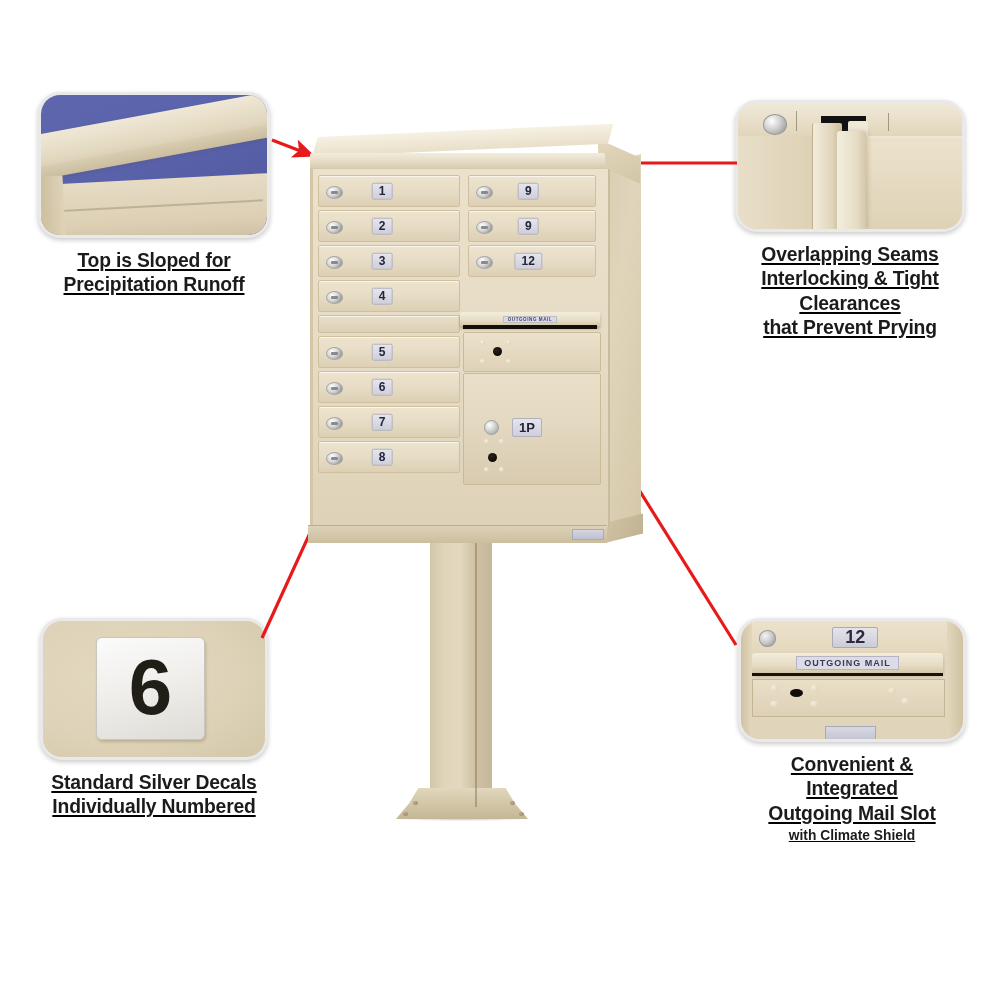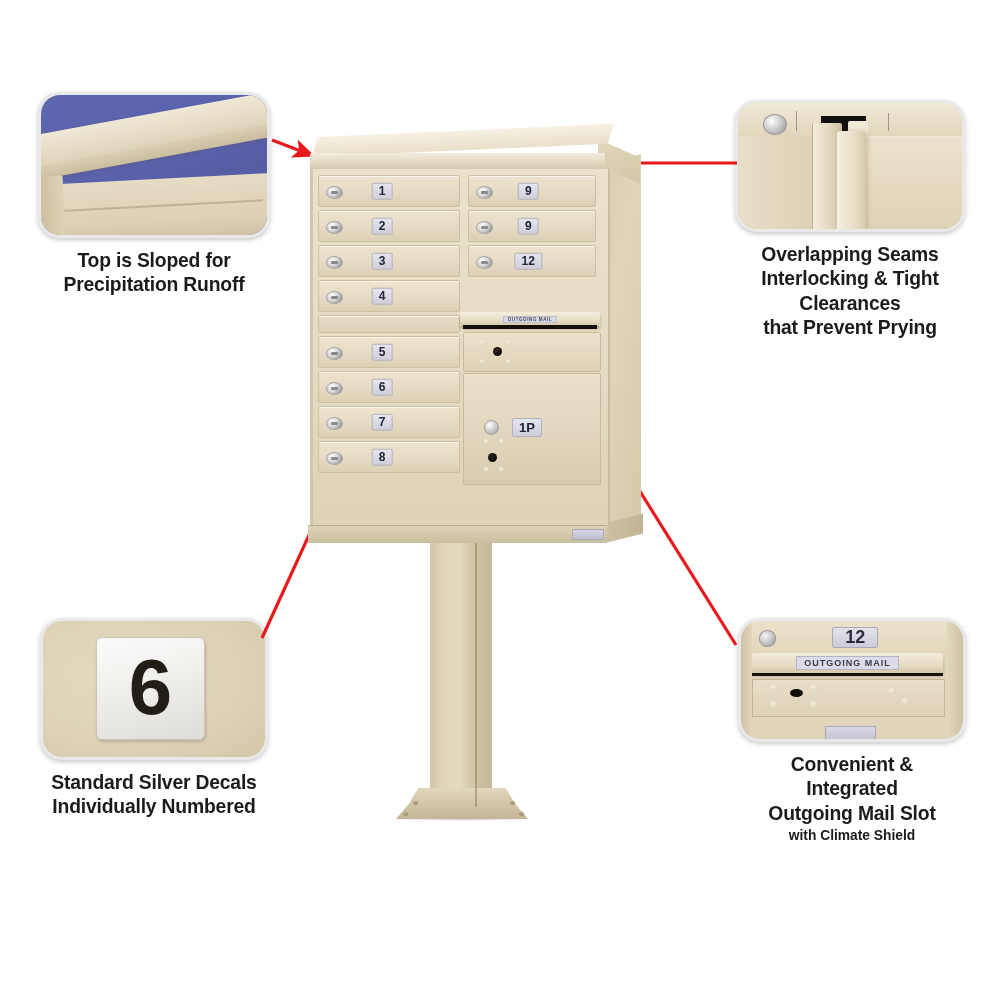--- a/index.html
+++ b/index.html
@@ -15,20 +15,21 @@
     position: relative;
     width: 1000px;
     height: 1000px;
     background: #ffffff;
     overflow: hidden;
   }
 
   
   .callout {
     position: absolute;
+    text-decoration: underline;
   }
   .callout-frame {
     position: relative;
     border-radius: 22px;
     border: 3px solid #e9e9e9;
     box-shadow: 0 2px 5px rgba(0,0,0,0.22);
     overflow: hidden;
     background: #e5dcc4;
   }
   .callout-caption {

